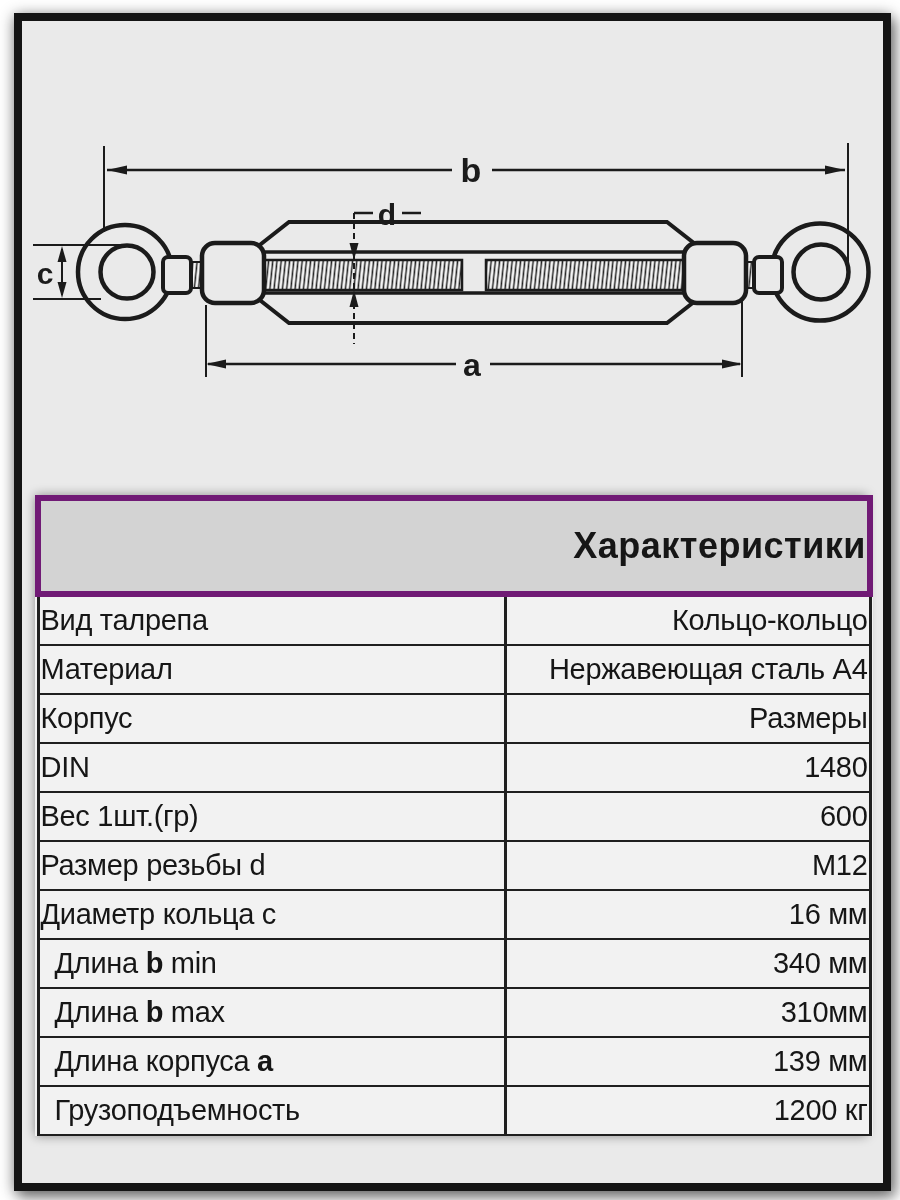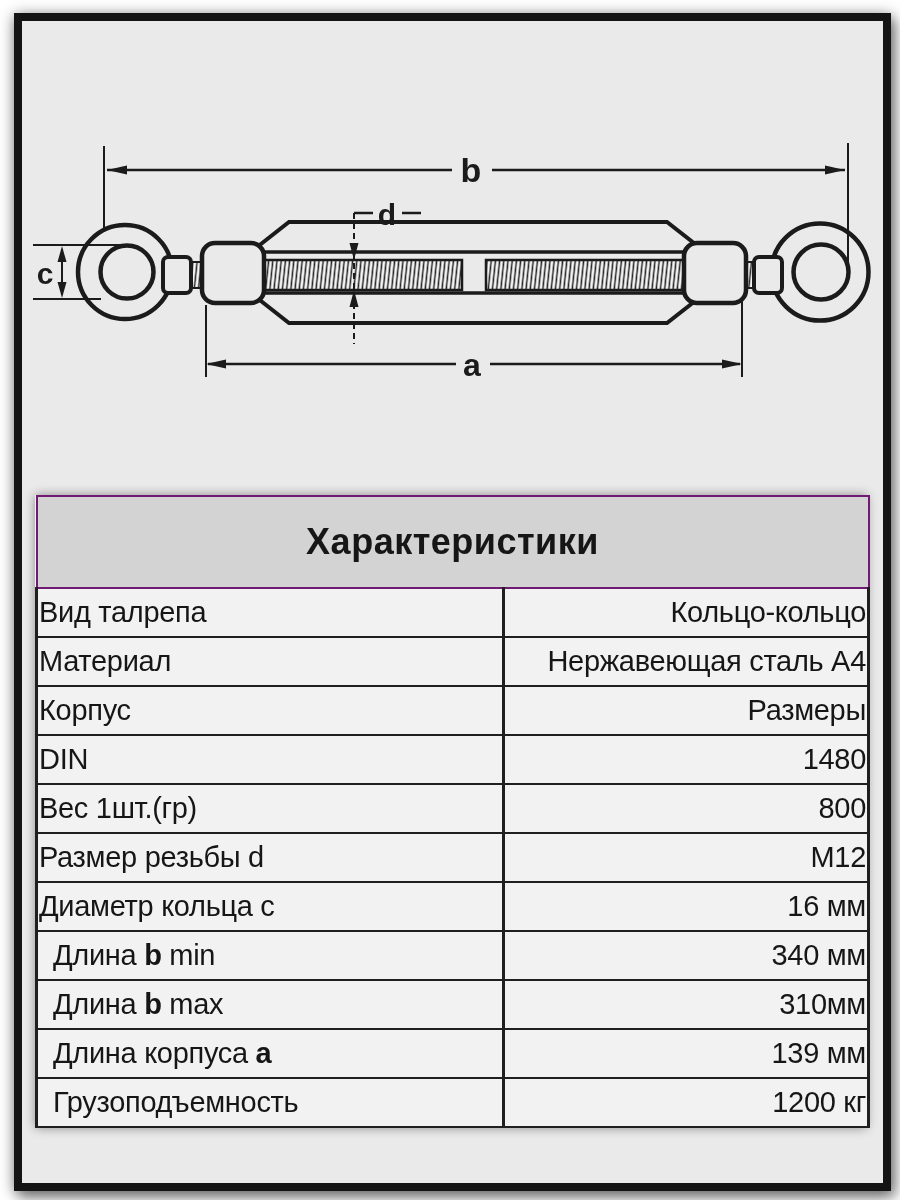--- a/index.html
+++ b/index.html
@@ -7,21 +7,21 @@
   .stage{position:relative;width:900px;height:1200px;background:#ffffff;}
   .frame{position:absolute;left:14px;top:13px;width:861px;height:1162px;
     border:8px solid #141414;background:#eaeaea;
     box-shadow:0 2px 14px rgba(0,0,0,0.45), 5px 7px 12px rgba(0,0,0,0.35);}
   .diagram-svg{position:absolute;left:0;top:0;}
   .spec-wrap{position:absolute;left:13px;top:474px;width:832px;
     box-shadow:0 0 10px rgba(0,0,0,0.4);}
   table.spec{border-collapse:collapse;width:832px;table-layout:fixed;background:#f2f2f2;
     color:#161616;}
   table.spec th.section{height:88px;background:#d3d3d3;font-size:36px;font-weight:bold;
-    text-align:center;border:2px solid #701a75;letter-spacing:0.5px;}
+    text-align:right;border:6px solid #701a75;letter-spacing:0.5px;}
   table.spec td{height:45px;font-size:29px;border:2px solid #1f1f1f;
     border-left-width:3px;border-right-width:3px;letter-spacing:-0.3px;
     white-space:nowrap;overflow:hidden;}
   table.spec td.c1{text-align:left;}
   table.spec td.c2{text-align:right;}
   table.spec tr.indent td.c1{padding-left:15px;margin-top:48px;}
   table.spec b{font-weight:bold;}
 </style>
 </head>
 <body>
@@ -131,21 +131,21 @@
         <tr>
           <td class="c1"><span>Корпус</span><b></b><span></span></td>
           <td class="c2">Размеры</td>
         </tr>
         <tr>
           <td class="c1"><span>DIN</span><b></b><span></span></td>
           <td class="c2">1480</td>
         </tr>
         <tr>
           <td class="c1"><span>Вес 1шт.(гр)</span><b></b><span></span></td>
-          <td class="c2">800</td>
+          <td class="c2">600</td>
         </tr>
 
 
         <tr>
           <td class="c1"><span>Размер резьбы d</span><b></b><span></span></td>
           <td class="c2">М12</td>
         </tr>
         <tr>
           <td class="c1"><span>Диаметр кольца c</span><b></b><span></span></td>
           <td class="c2">16 мм</td>

